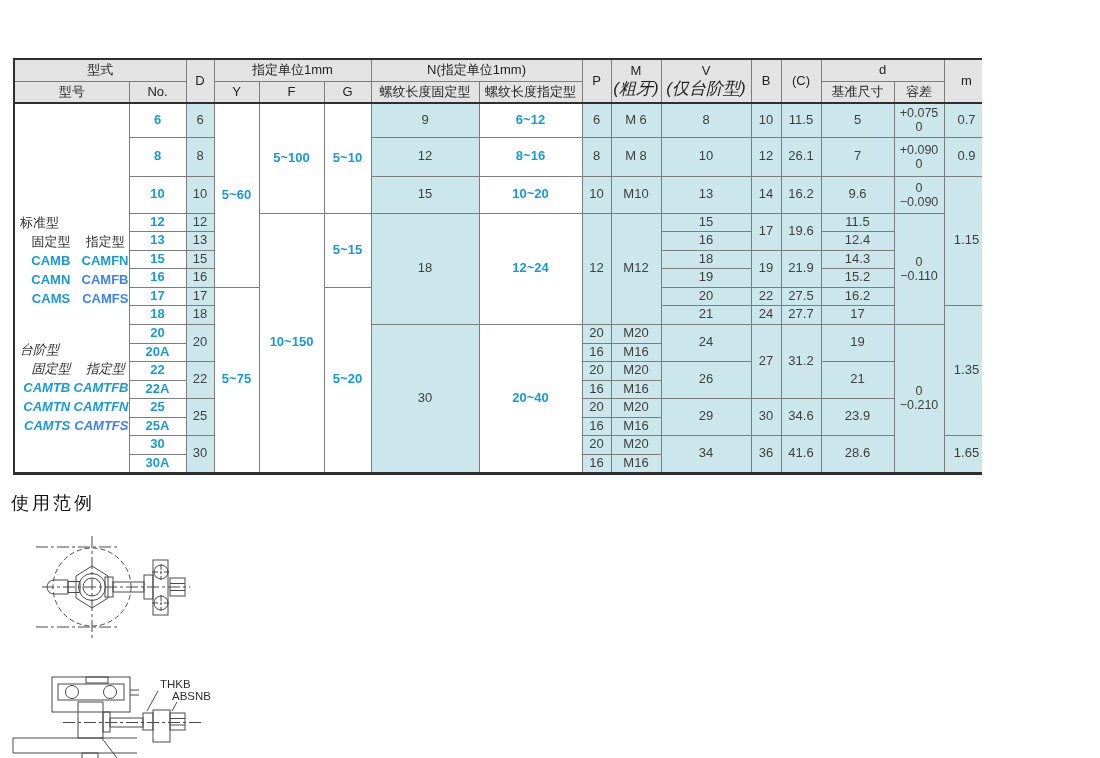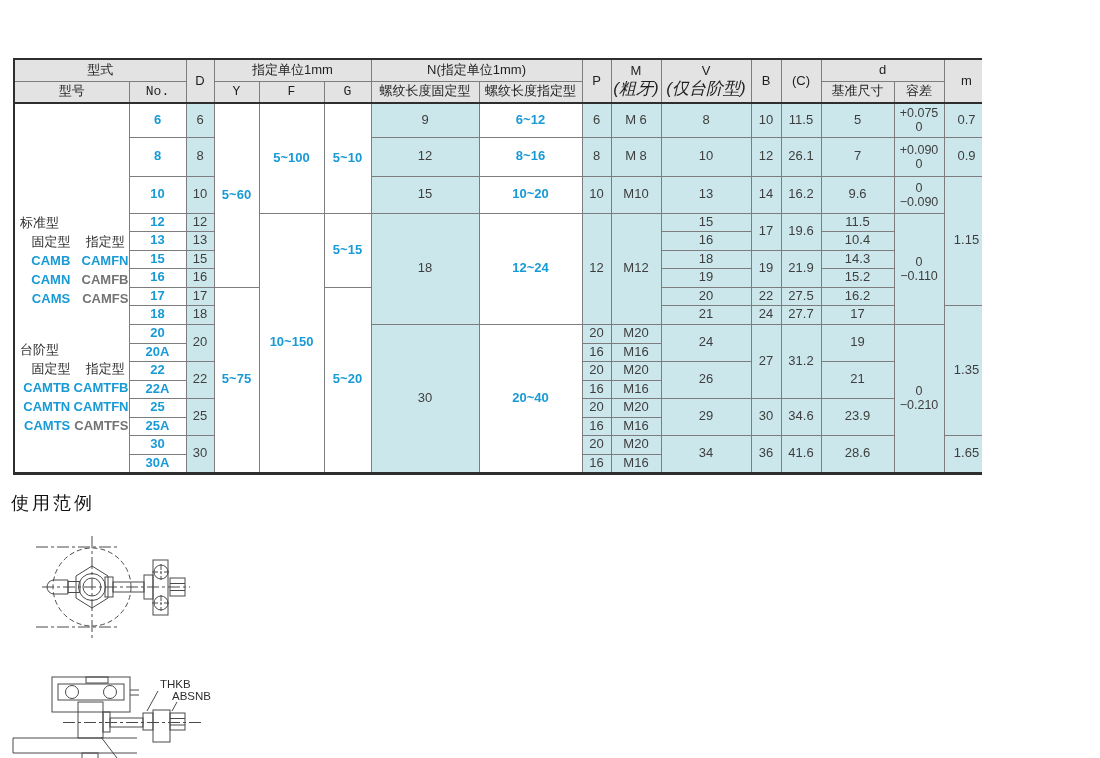--- a/index.html
+++ b/index.html
@@ -5,35 +5,35 @@
   html,body{margin:0;padding:0;background:#fff;}
   .page{position:relative;width:982px;height:758px;background:#fff;overflow:hidden;
         font-family:"Liberation Sans","DejaVu Sans",sans-serif;margin-top:45px;}
   table.spec{position:absolute;left:13px;top:13px;width:1009px;height:412px;
              border-collapse:collapse;table-layout:fixed;
              border:2px solid #2e2e2e;border-bottom-width:3px;}
   table.spec th,table.spec td{border:1px solid #7d7d7d;padding:0;text-align:center;
              vertical-align:middle;font-size:13px;line-height:1.12;overflow:hidden;}
   thead th{background:#e3e3e3;font-weight:normal;color:#1f1f1f;}
   thead tr.h1 th{height:21px;}
-  thead tr.h2 th{height:20px;font-family:Liberation Mono, monospace;}
+  thead tr.h2 th{height:20px;}
   table.spec thead{border-bottom:2px solid #2e2e2e;}
   th .sub{display:block;font-size:17px;font-style:italic;}
   td.val-dark{background:#cbe7ec;color:#3e3e3e;}
   td.val-blue{background:#fff;color:#189ad6;font-weight:bold;}
   td.tol div{font-size:12.5px;}
   td.models-cell{background:#fff;vertical-align:top;text-align:left;}
   .models-inner{padding:74px 0 0 5px;}
-  .mgroup.step{margin-top:32px;}
+  .mgroup.step{margin-top:32px;font-style:italic;}
   .mline{display:flex;height:19px;align-items:center;font-size:13px;color:#2e2e2e;}
   .mline .c1{width:62px;}
   .mline .c2{flex:1;text-align:center;}
   .code{font-weight:bold;}
   .code.blue{color:#189ad6;}
-  .code.green{color:#737373;}
+  .code.green{color:#3b82f6;}
   .usage-heading{position:absolute;left:11px;top:446px;font-size:18px;font-weight:normal;
                  color:#111;letter-spacing:3px;}
   .drw1{position:absolute;left:28px;top:486px;}
   .drw2{position:absolute;left:8px;top:622px;}
   .drw text{font-size:11.5px;fill:#2e2e2e;font-family:"Liberation Sans","DejaVu Sans",sans-serif;}
 </style>
 </head>
 <body>
 
 <div class="page">
@@ -205,21 +205,21 @@
           <td class="val-dark">11.5</td>
           <td rowspan="6" class="val-dark tol">
             <div>0</div>
             <div>−0.110</div>
           </td>
         </tr>
         <tr style="height: 19px;">
           <td class="val-blue">13</td>
           <td class="val-dark">13</td>
           <td class="val-dark">16</td>
-          <td class="val-dark">10.4</td>
+          <td class="val-dark">12.4</td>
           <td rowspan="7" class="val-dark">4</td>
         </tr>
         <tr style="height: 18px;">
           <td class="val-blue">15</td>
           <td class="val-dark">15</td>
           <td class="val-dark">18</td>
           <td rowspan="2" class="val-dark">19</td>
           <td rowspan="2" class="val-dark">21.9</td>
           <td class="val-dark">14.3</td>
         </tr>

